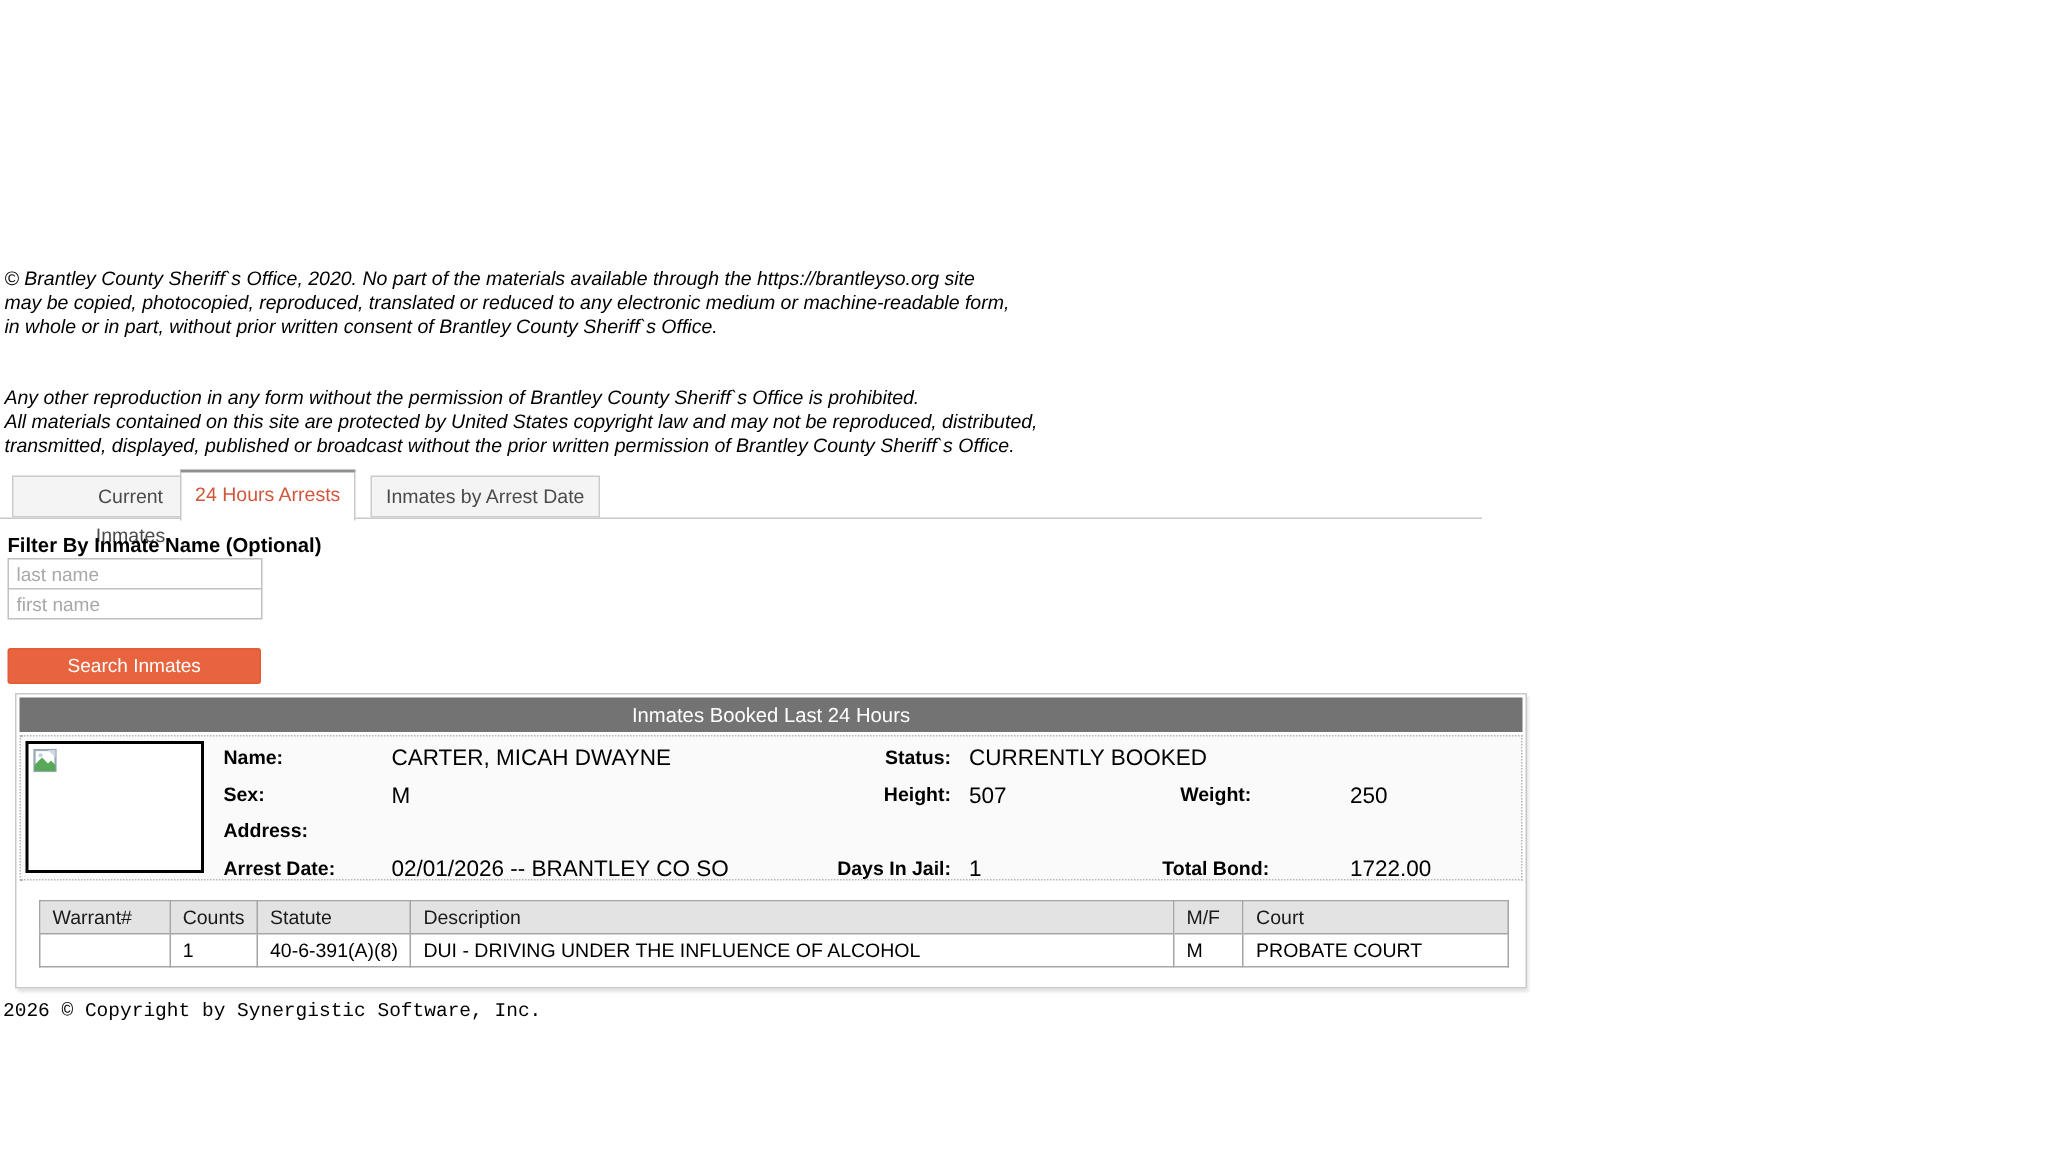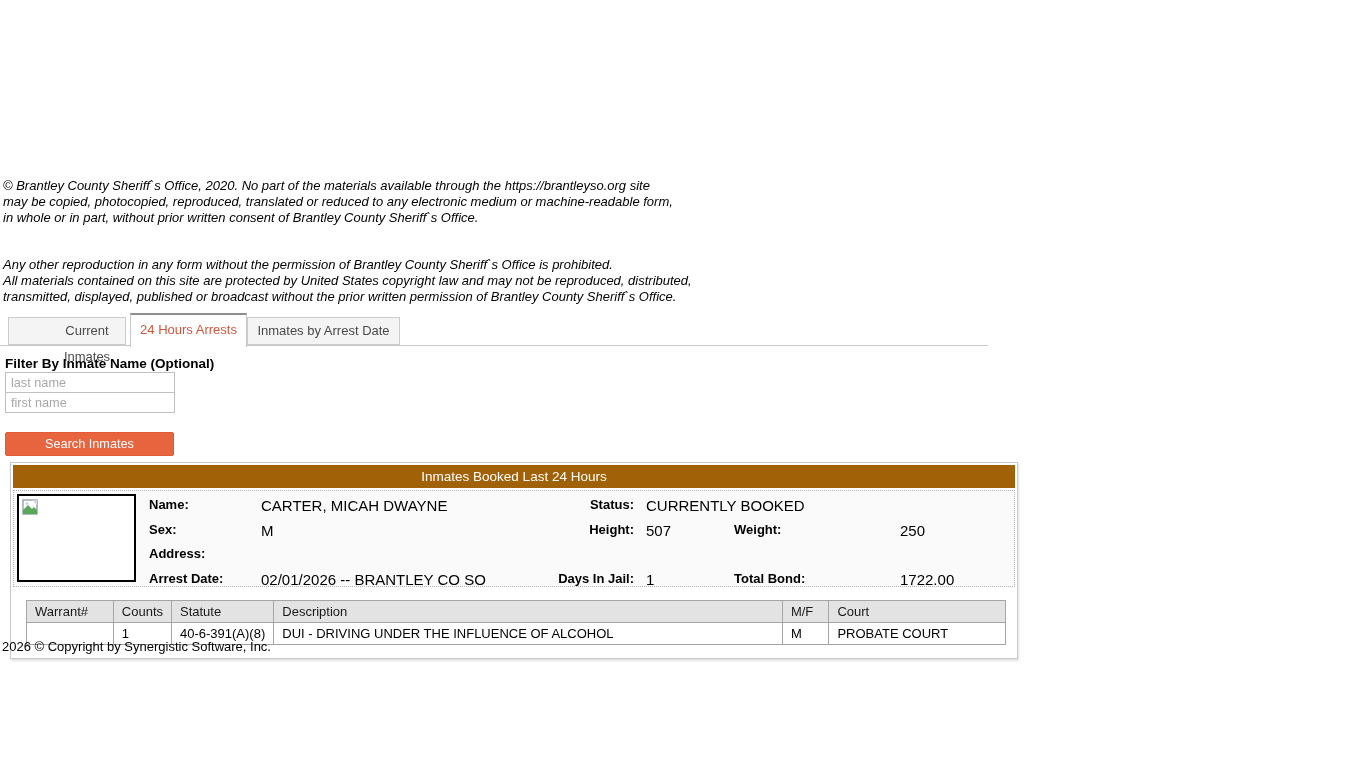--- a/index.html
+++ b/index.html
@@ -18,21 +18,21 @@
   .tabline { position:absolute; left:0; bottom:0; width:988px; border-bottom:1px solid #c8c8c8; }
   .tab {
     position:absolute; top:4px; height:28px; line-height:26px; text-align:center;
     background:#f4f4f4; border:1px solid #cccccc; color:#4a4a4a; font-size:13px; cursor:pointer;
   }
   .tab.active {
     top:0; height:34px; line-height:30px; background:#ffffff;
     border:1px solid #c8c8c8; border-top:2px solid #8f8f8f; border-bottom:none; z-index:2;
   }
   .tab1 { left:8px;   width:118px;padding-left:40px; }
-  .tab2 { left:130px; width:117px; }
+  .tab2 { left:120px; width:117px; }
   .tab3 { left:247px; width:153px; }
 
   
   .filter-heading { position:absolute; left:5px; top:356px; font-size:13.5px; font-weight:bold; }
   .filter-input {
     position:absolute; left:5px; width:170px; height:21px; border:1px solid #c0c0c0;
     padding:0 5px; font-size:12.7px; font-family:inherit; color:#333; background:#fff; outline:none;
   }
   .filter-input::placeholder { color:#a8a8a8; opacity:1; }
   .input-last  { top:372px; }
@@ -42,58 +42,58 @@
     background:#e8643f; border:1px solid #e25b37; border-radius:2px;
     color:#fff; font-size:12.7px; font-family:inherit; cursor:pointer;
   }
 
   
   .panel {
     position:absolute; left:10px; top:462px; width:1008px; height:197px;
     background:#fff; border:1px solid #c9c9c9; box-shadow:1px 2px 2px #e2e2e2;
   }
   .panel-header {
-    margin:2px; height:23px; background:#a16207; color:#fff;
+    margin:2px; height:23px; background:#737373; color:#fff;
     font-size:13.5px; line-height:23px; text-align:center;
   }
   .detail {
     position:absolute; left:2px; top:27px; width:1002px; height:97px;
     background:#fafafa; border:1px dotted #b5b5b5;
   }
   .photo-box {
     position:absolute; left:3px; top:3px; width:119px; height:88px;
     background:#fff; border:2px solid #000;
   }
   .photo-box svg { margin:3px 0 0 3px; }
   .dl { position:absolute; font-size:13px; font-weight:bold; white-space:nowrap; }
   .dv { position:absolute; font-size:15px; white-space:nowrap; }
   .r1 { top:6px; } .r2 { top:31px; } .r3 { top:55px; } .r4 { top:80px; }
   .c1l { left:135px; }
   .c1v { left:247px; }
   .c2l { left:460px; width:160px; text-align:right; }
   .c2v { left:632px; }
-  .c3l { left:720px; width:153px; text-align:left; }
+  .c3l { left:720px; width:153px; text-align:center; }
   .c3v { left:886px; }
 
   
   .charges {
     position:absolute; left:15px; top:137px; width:980px;
     border-collapse:collapse; font-size:13px;
   }
   .charges th, .charges td {
     border:1px solid #a5a5a5; padding:3px 8px; text-align:left;
     font-weight:normal; height:22px; white-space:nowrap; overflow:hidden;
   }
   .charges th { background:#e3e3e3; color:#1a1a1a; }
   .charges td { background:#fff; }
   .col-warrant { width:88px; } .col-counts { width:50px; } .col-statute { width:95px; }
   .col-desc { width:520px; } .col-mf { width:47px; } .col-court { width:180px; }
 
   
-  .footer { position:absolute; left:2px; top:639px; font-size:13px; }
+  .footer { position:absolute; left:2px; top:666px; font-size:13px;font-family:Liberation Mono, monospace; }
 </style>
 </head>
 <body>
 
 <div class="page">
 
   <div class="copyright">
     <p>© Brantley County Sheriff`s Office, 2020. No part of the materials available through the https://brantleyso.org site
 may be copied, photocopied, reproduced, translated or reduced to any electronic medium or machine-readable form,
 in whole or in part, without prior written consent of Brantley County Sheriff`s Office.</p>

